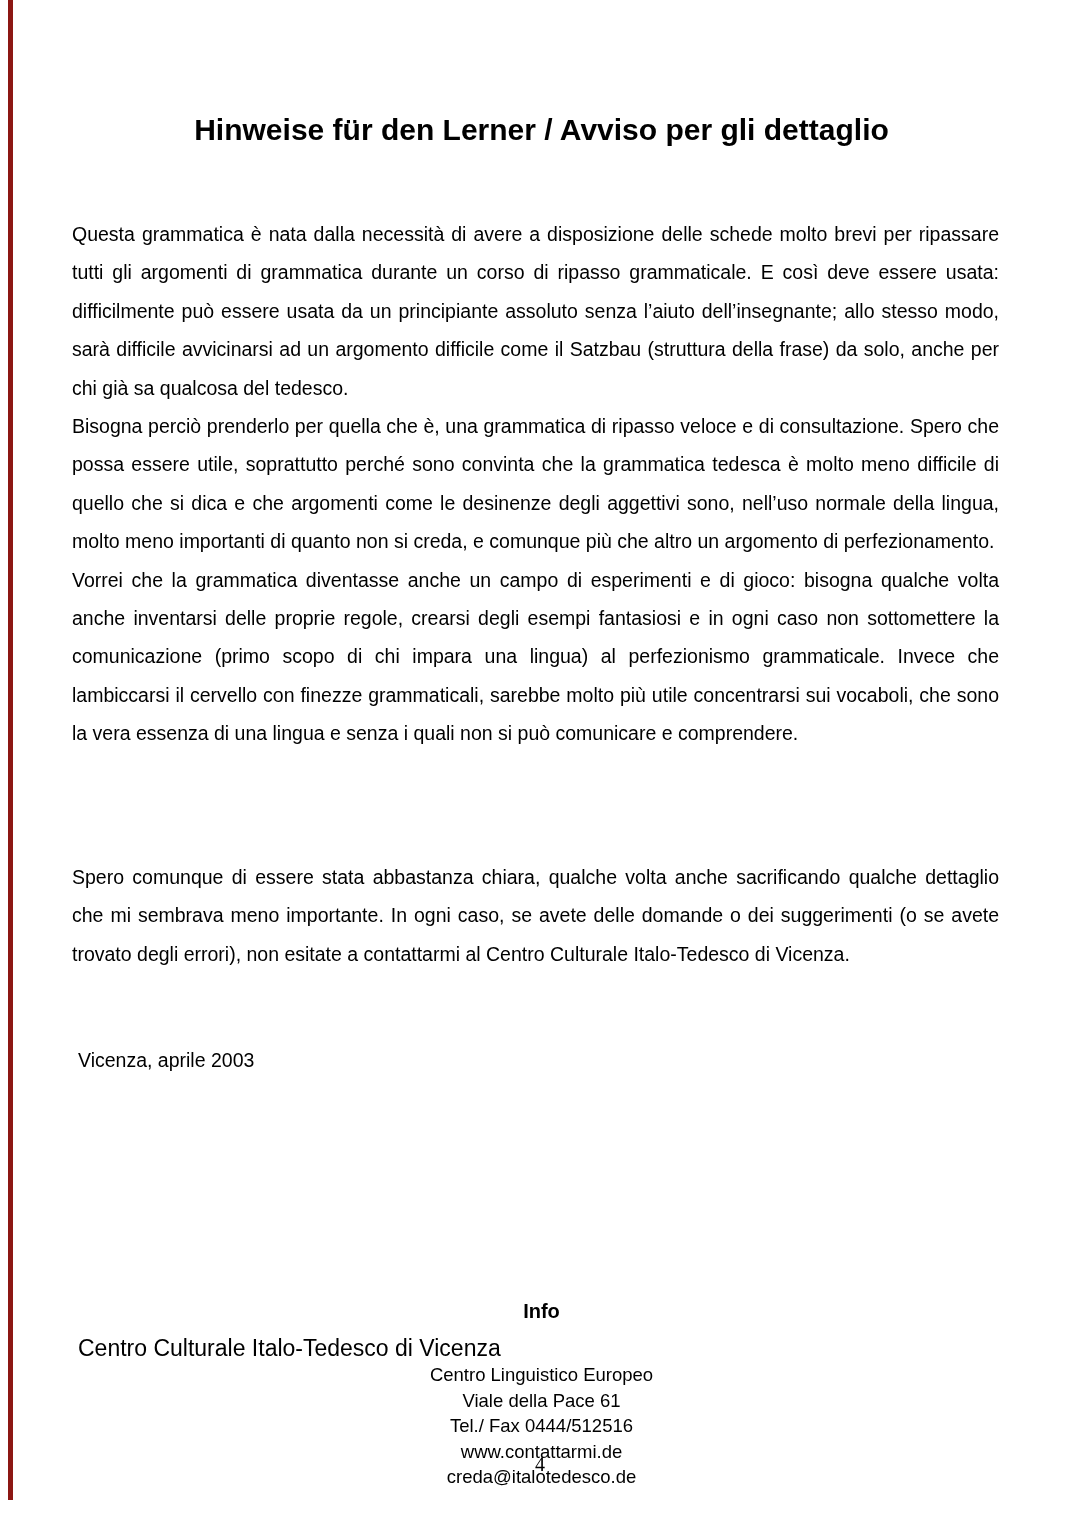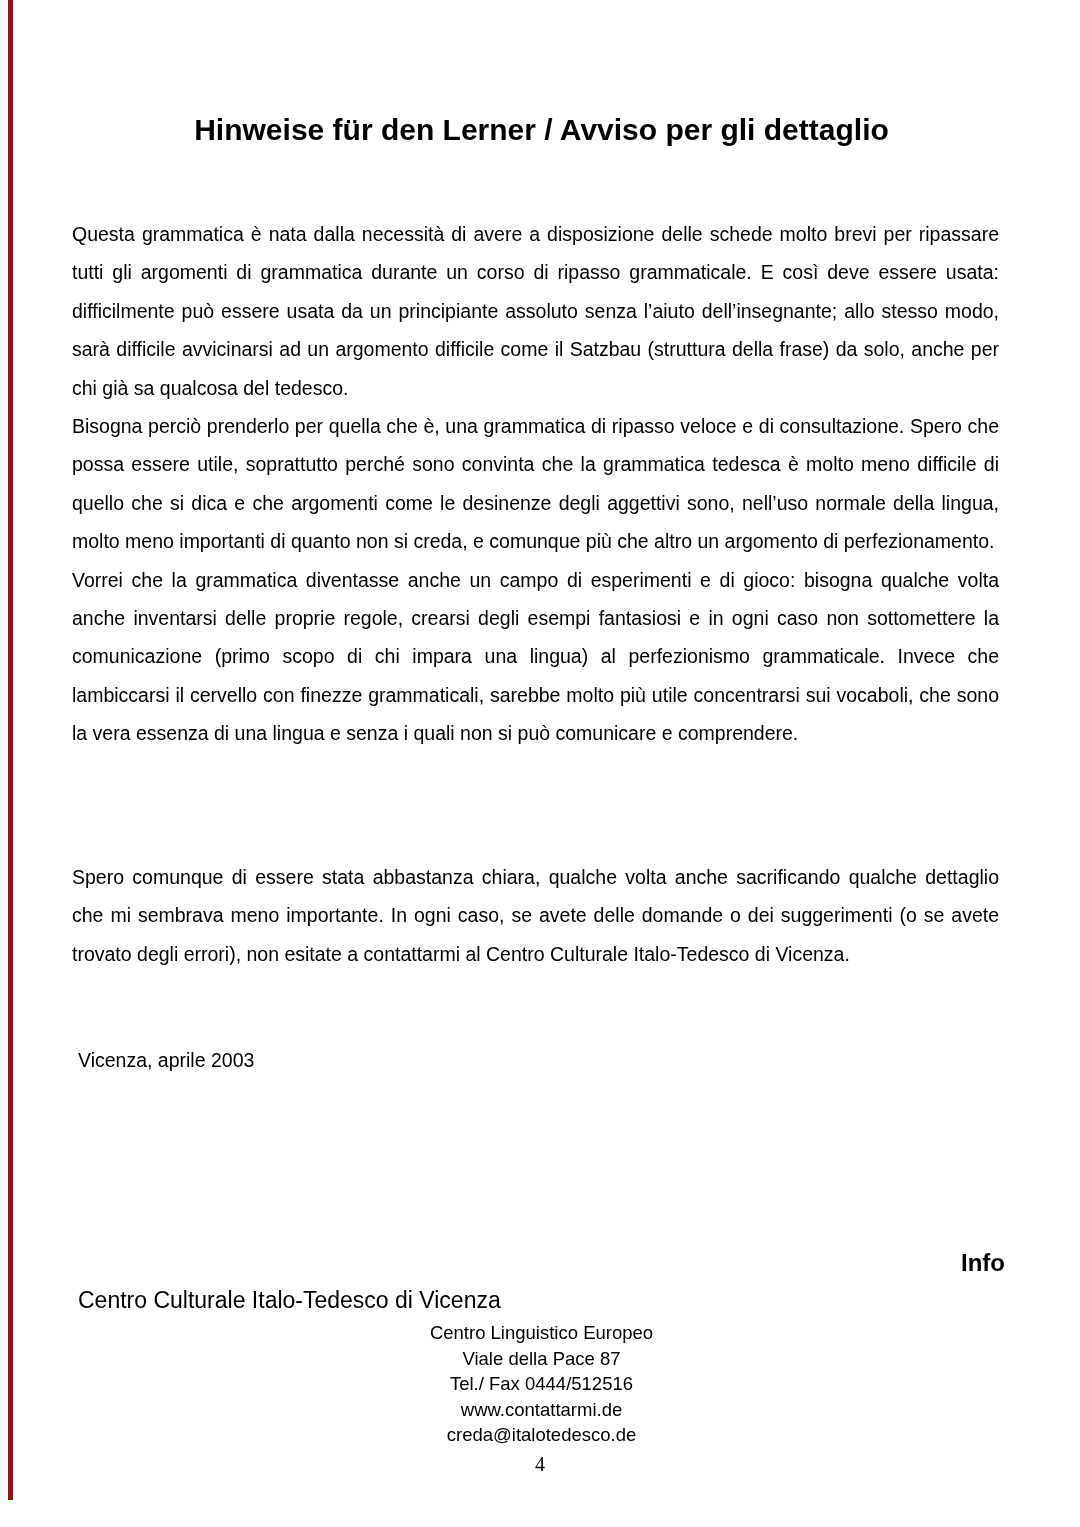--- a/index.html
+++ b/index.html
@@ -58,32 +58,33 @@
     text-align: left;
   }
   .info-section {
     position: absolute;
     left: 78px;
     top: 1244px;
     width: 927px;
   }
   .info-label {
     font-weight: bold;
-    font-size: 24px;
+    font-size: 20px;
     line-height: 38px;
-    text-align: right;
+    text-align: center;
+    margin-top: 48px;
   }
   .org-name {
     margin-top: 5px;
     text-align: left;
     font-size: 23px;
     line-height: 26px;
   }
   .info-lines {
-    margin-top: 7px;
+    margin-top: 1px;
     text-align: center;
     font-size: 18.5px;
     line-height: 25.5px;
   }
   .page-number {
     position: absolute;
     left: 0;
     top: 1452px;
     width: 1080px;
     text-align: center;
@@ -111,21 +112,21 @@
     <p>Spero comunque di essere stata abbastanza chiara, qualche volta anche sacrificando qualche dettaglio che mi sembrava meno importante. In ogni caso, se avete delle domande o dei suggerimenti (o se avete trovato degli errori), non esitate a contattarmi al Centro Culturale Italo-Tedesco di Vicenza.</p>
   </div>
 
   <div class="date-line">Vicenza, aprile 2003</div>
 
   <div class="info-section">
     <div class="info-label">Info</div>
     <div class="org-name">Centro Culturale Italo-Tedesco di Vicenza</div>
     <div class="info-lines">
       <div>Centro Linguistico Europeo</div>
-      <div>Viale della Pace 87</div>
+      <div>Viale della Pace 61</div>
       <div>Tel./ Fax 0444/512516</div>
       <div>www.contattarmi.de</div>
       <div>creda@italotedesco.de</div>
     </div>
   </div>
 
   <div class="page-number">4</div>
 
 </div>
 

